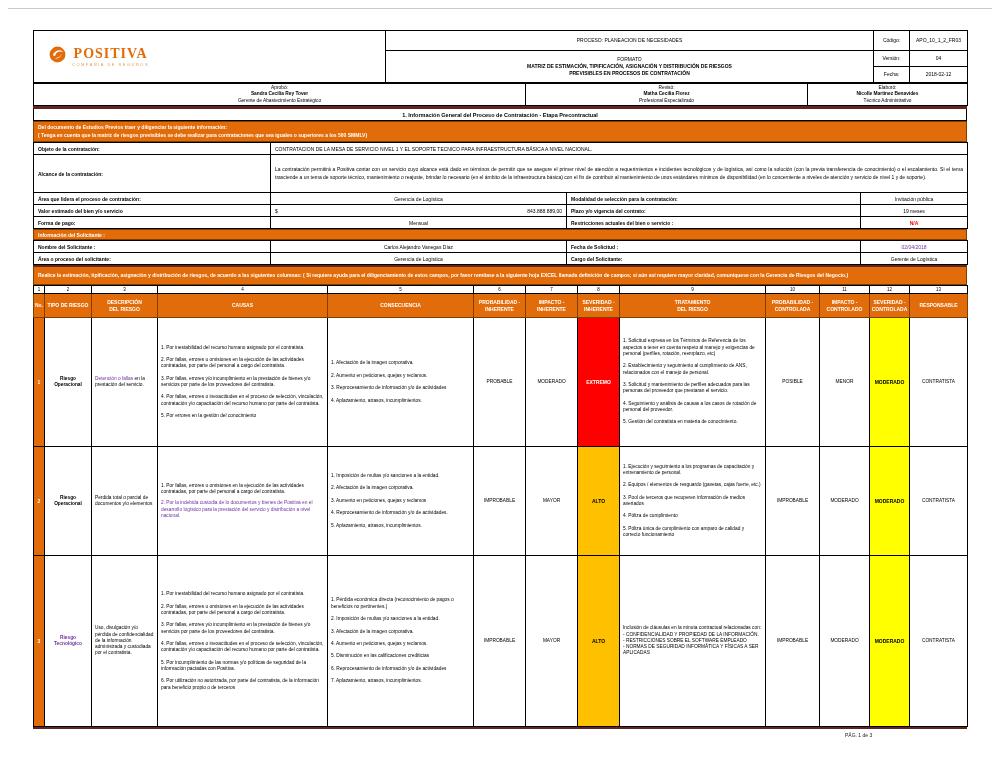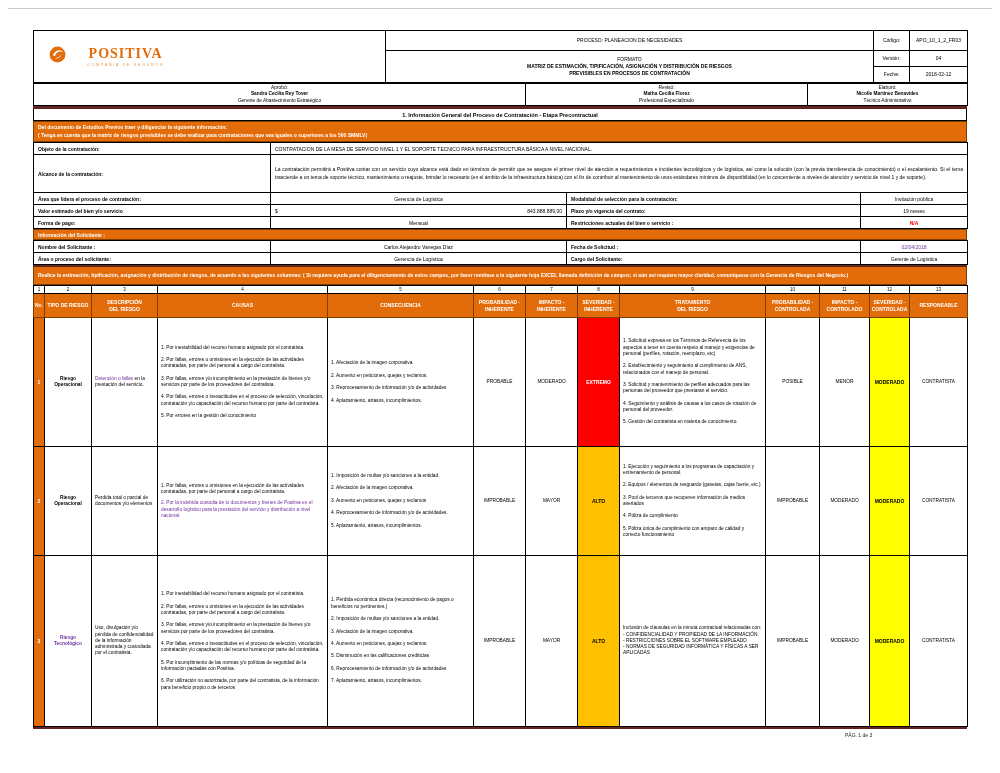--- a/index.html
+++ b/index.html
@@ -8,21 +8,21 @@
           font-family:"Liberation Sans", sans-serif; color:#000; overflow:hidden; }
   .page-top-line { position:absolute; top:8px; left:8px; width:984px; border-top:1px solid #c9c9c9; }
   .doc { position:absolute; left:33px; top:30px; width:934px; }
 
   table { border-collapse:collapse; table-layout:fixed; width:934px; }
   td { border:1px solid #000; overflow:hidden; }
 
   
   .hdr td { vertical-align:middle; text-align:center; }
   .logo-cell { padding-left:14px; }
-  .logo-wrap { display:flex; align-items:center; gap:20px; }
+  .logo-wrap { display:flex; align-items:center; gap:5px; }
   .logo-text-main { font-family:"Liberation Serif", serif; font-size:14px; letter-spacing:1px; color:#E36C0A; font-weight:bold; line-height:1; }
   .logo-text-sub { font-size:4px; color:#e89a52; letter-spacing:1.5px; text-align:left; margin-top:1px; }
   .t5 { font-size:5px; line-height:1.3; }
   .fmt-cell div { font-size:5px; line-height:1.35; }
   .fmt-cell .b { font-weight:bold; }
 
   .sig td { height:22px; vertical-align:middle; text-align:center; font-size:4.8px; line-height:1.35; }
   .sig .b { font-weight:bold; }
 
   .thick-rule { border-top:3px solid #622423; }

